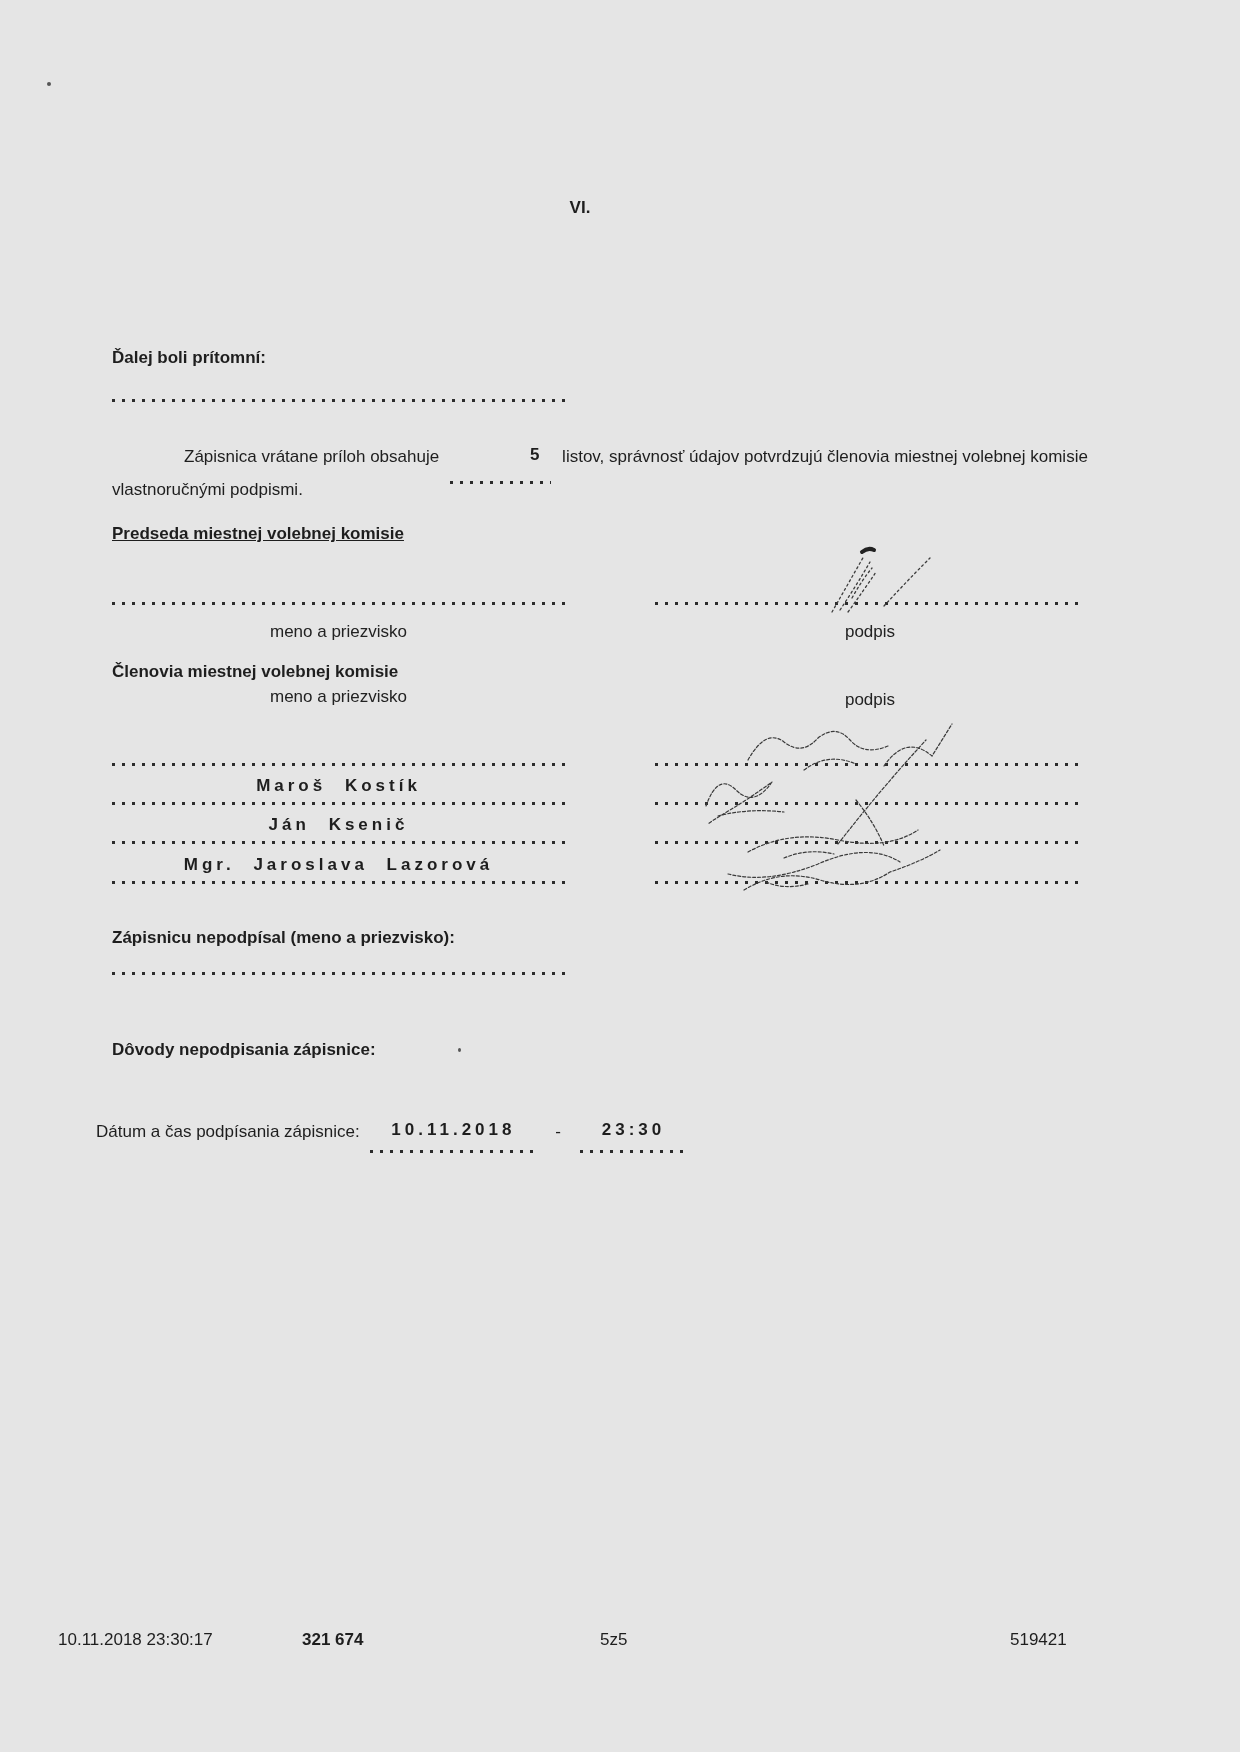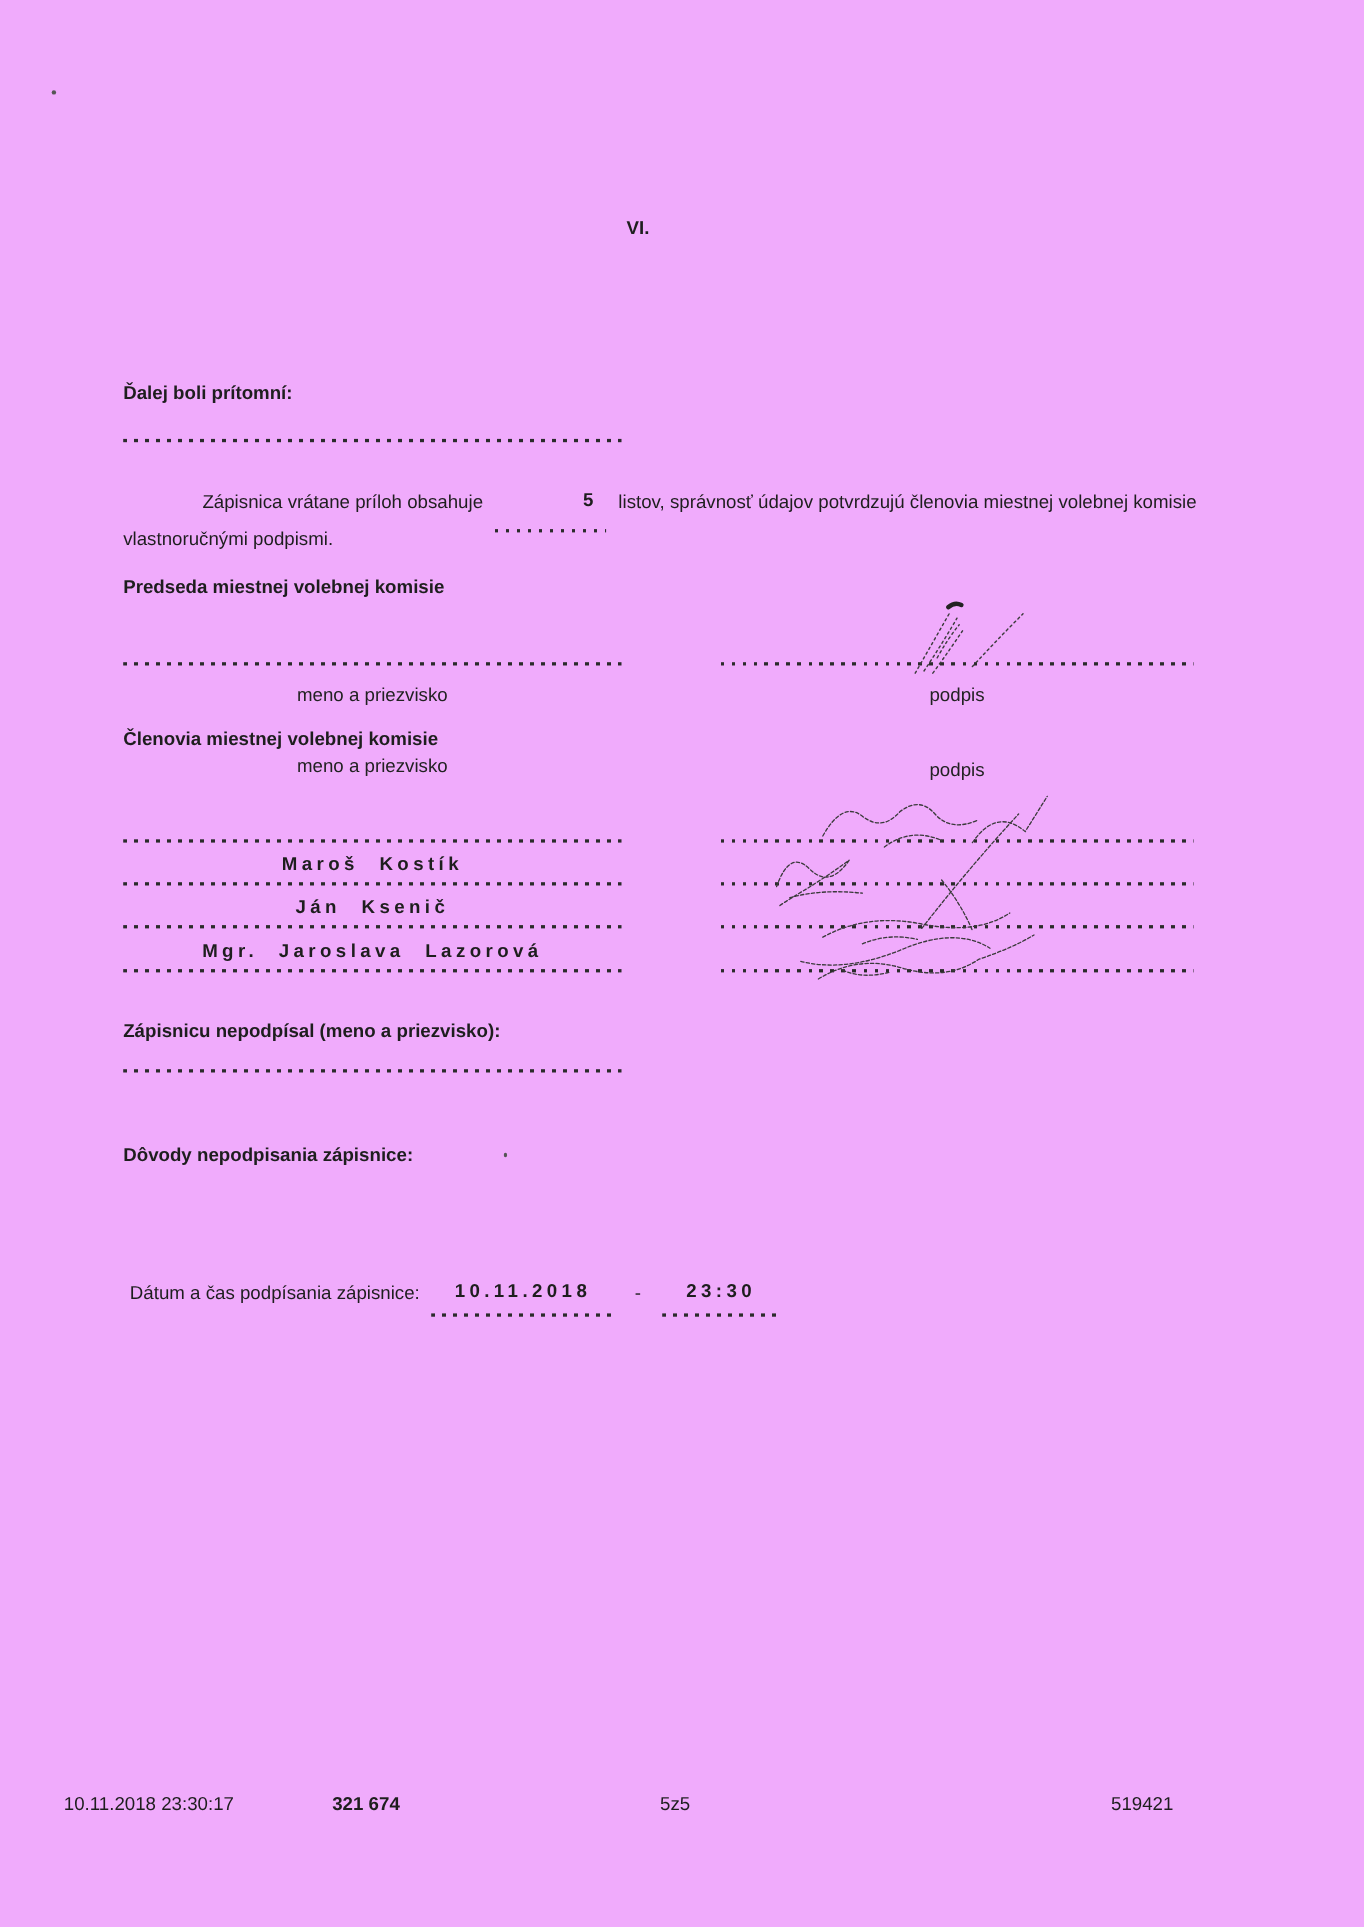--- a/index.html
+++ b/index.html
@@ -1,19 +1,19 @@
 <!DOCTYPE html>
 <html><head>
 <meta charset="utf-8">
 <style>
   html,body{margin:0;padding:0;background:#ffffff;}
   .page{
     position:relative;
     width:1240px;height:1752px;
-    background:#f0abfc;
+    background:#e5e5e5;
     font-family:"Liberation Sans", sans-serif;
     font-size:17px;
     color:#1e1e1e;
     overflow:hidden;
   }
   .abs{position:absolute;}
   .b{font-weight:bold;}
   .center{text-align:center;}
   
   .sp{font-weight:bold;letter-spacing:4px;word-spacing:10px;white-space:nowrap;}
@@ -46,21 +46,21 @@
 
   <div class="abs b" style="left:112px;top:348px;">Ďalej boli prítomní:</div>
   <div class="dotline" style="left:112px;top:399px;width:453px;"></div>
 
   <div class="abs" style="left:112px;top:440px;width:1028px;line-height:1.95;text-indent:72px;">
     <span>Zápisnica vrátane príloh obsahuje</span>
     <span class="fill" style="min-width:46px;"><span class="v">5</span></span>
     <span>listov, správnosť údajov potvrdzujú členovia miestnej volebnej komisie vlastnoručnými podpismi.</span>
   </div>
 
-  <div class="abs b" style="left:112px;top:524px;">Predseda miestnej volebnej komisie</div>
+  <div class="abs b" style="left:112px;top:524px;text-decoration:underline;">Predseda miestnej volebnej komisie</div>
 
   <div class="dotline" style="left:112px;top:602px;width:453px;"></div>
   <div class="dotline" style="left:655px;top:602px;width:430px;"></div>
 
   <div class="abs" style="left:818px;top:540px;">
     <svg width="130" height="78" viewBox="0 0 130 78" fill="none">
       <g stroke="#3c3c3c" stroke-width="1.3" stroke-linecap="round" stroke-dasharray="2 3">
         <path d="M14,72 Q30,44 46,16"></path>
         <path d="M22,70 Q38,46 52,22"></path>
         <path d="M30,72 Q46,50 58,32"></path>
@@ -111,21 +111,21 @@
       </g>
     </svg>
   </div>
 
   <div class="abs b" style="left:112px;top:928px;">Zápisnicu nepodpísal (meno a priezvisko):</div>
   <div class="dotline" style="left:112px;top:972px;width:453px;"></div>
 
   <div class="abs b" style="left:112px;top:1040px;">Dôvody nepodpisania zápisnice:</div>
   <div class="speck" style="left:458px;top:1048px;width:3px;height:4px;"></div>
 
-  <div class="abs" style="left:118px;top:1122px;margin-top:44px;">
+  <div class="abs" style="left:96px;top:1122px;">
     <span>Dátum a čas podpísania zápisnice:</span>
     <span class="fill" style="min-width:150px;"><span class="v">10.11.2018</span></span>
     <span style="margin:0 8px;">-</span>
     <span class="fill" style="min-width:92px;"><span class="v">23:30</span></span>
   </div>
 
   <div class="abs" style="left:58px;top:1630px;">10.11.2018 23:30:17</div>
   <div class="abs b" style="left:302px;top:1630px;">321 674</div>
   <div class="abs" style="left:600px;top:1630px;">5z5</div>
   <div class="abs" style="left:1010px;top:1630px;">519421</div>

